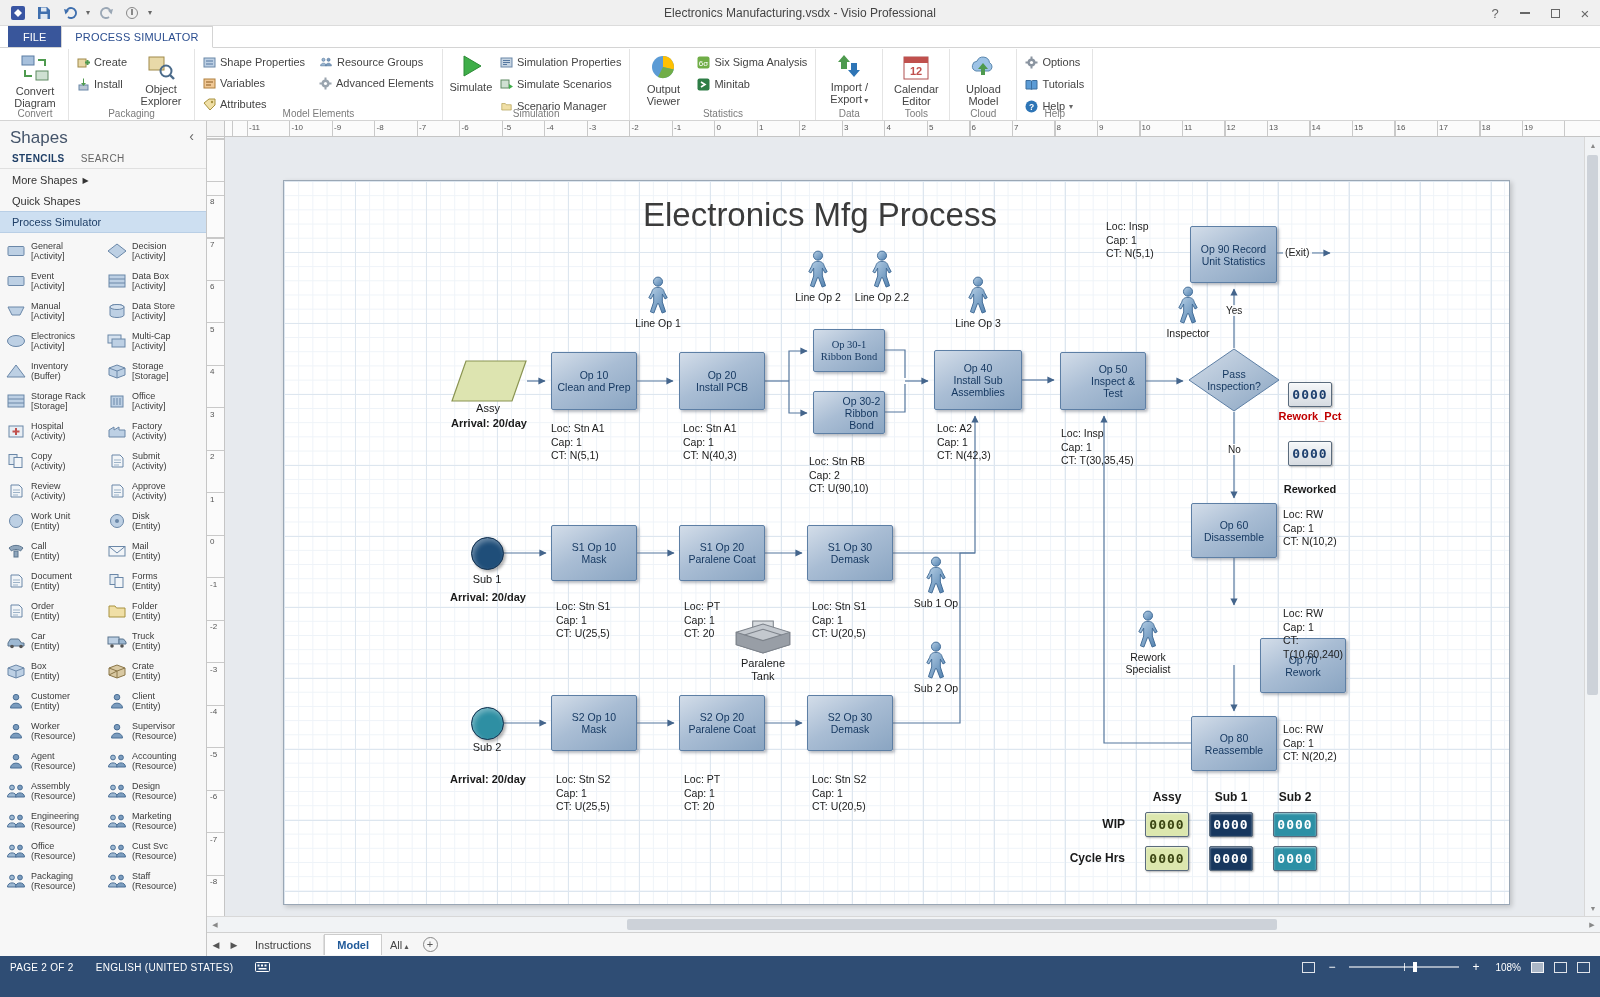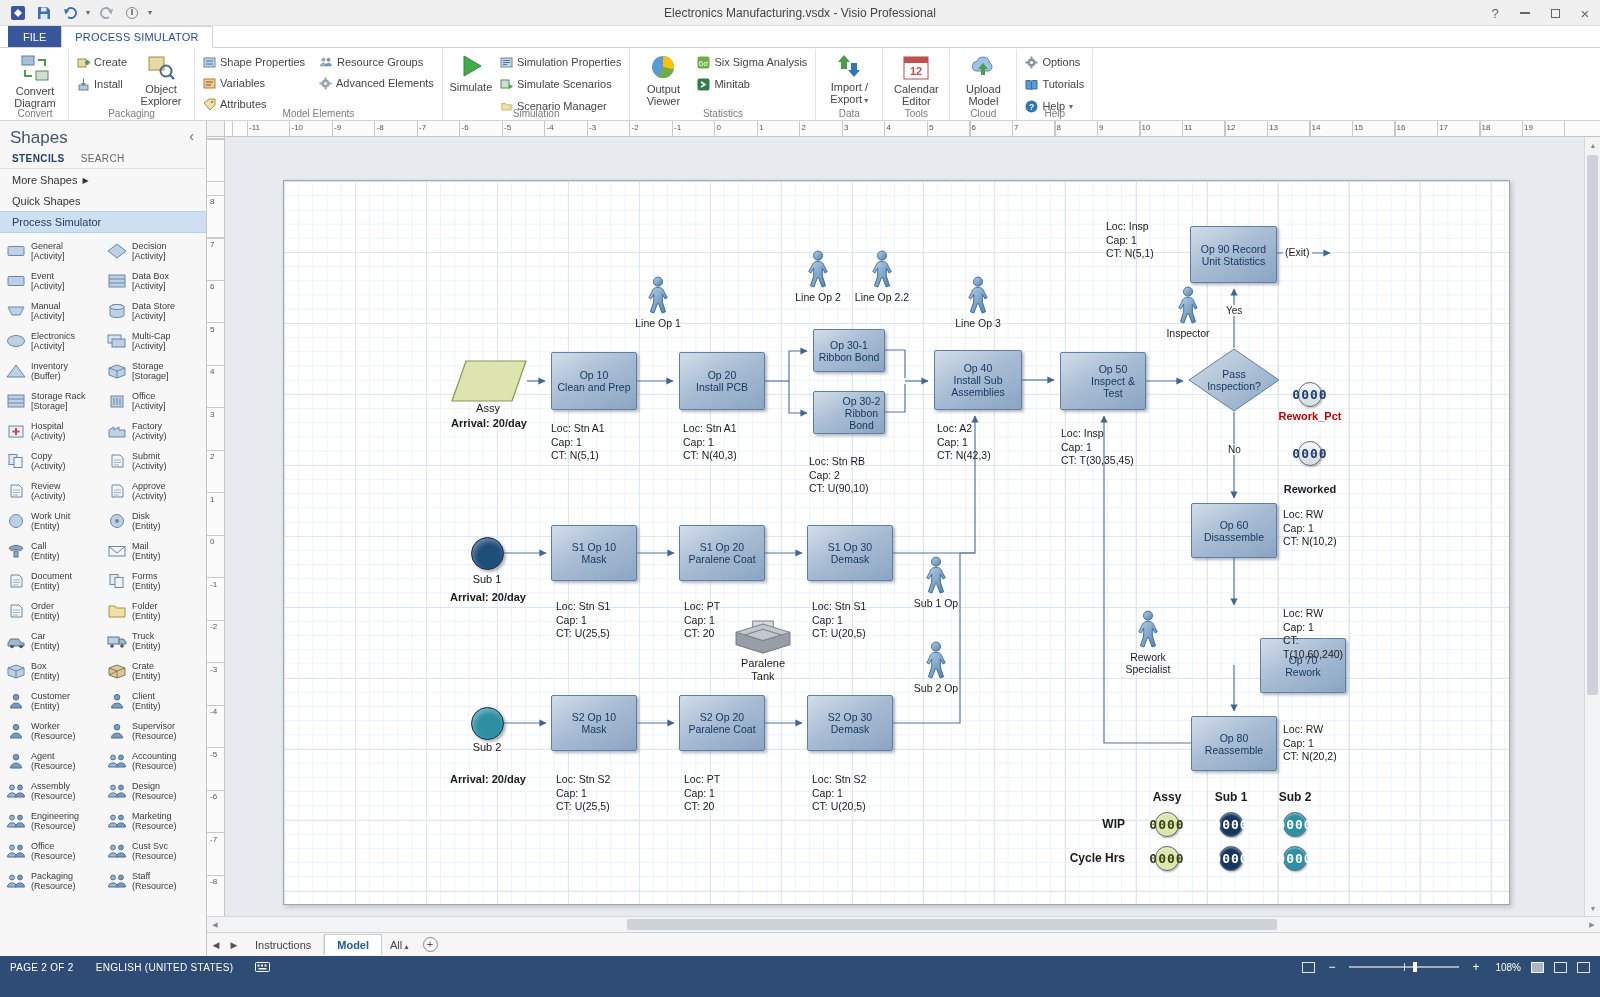--- a/index.html
+++ b/index.html
@@ -102,22 +102,22 @@
 .sub2-circle{left:471px;top:707px}
 .sub1-label{left:454px;top:573px;width:66px}
 .sub2-label{left:454px;top:741px;width:66px}
 .sub1-arrival{left:442px;top:591px;width:92px}
 .sub2-arrival{left:442px;top:773px;width:92px}
 .tag{position:absolute;font-size:10px;color:#222;background:rgba(255,255,255,.88);padding:0 2px}
 .yes-tag{left:1224px;top:305px}
 .no-tag{left:1226px;top:444px}
 .exit-tag{left:1283px;top:246px;font-size:10.5px}
 .counter-wrap{position:absolute;width:66px;display:flex;flex-direction:column;align-items:center}
-.counter{width:24px;height:25px;display:flex;align-items:center;justify-content:center;font-family:"DejaVu Sans Mono",monospace;font-weight:bold;font-size:13px;letter-spacing:1px;
- border:1px solid #5a6b7d;border-radius:12px;box-shadow:inset 0 1px 2px rgba(255,255,255,.55),1px 1px 2px rgba(0,0,0,.3)}
+.counter{width:44px;height:25px;display:flex;align-items:center;justify-content:center;font-family:"DejaVu Sans Mono",monospace;font-weight:bold;font-size:13px;letter-spacing:1px;
+ border:1px solid #5a6b7d;border-radius:2px;box-shadow:inset 0 1px 2px rgba(255,255,255,.55),1px 1px 2px rgba(0,0,0,.3)}
 .counter.plain{background:linear-gradient(#f5f7f9,#d6dbe1);color:#1d3f6e}
 .counter-label{font-size:11px;font-weight:bold;margin-top:3px;white-space:nowrap}
 .tank{position:absolute;left:729px;top:620px;width:68px;display:flex;flex-direction:column;align-items:center}
 .tank .tlabel{font-size:11px;color:#1a1a1a;text-align:center;line-height:13px;white-space:pre-line;margin-top:2px}
 .wip{position:absolute;left:1040px;top:786px}
 .wr{display:flex;align-items:center;height:34px}
 .wr.h{height:21px}
 .wl{width:95px;text-align:right;padding-right:10px;font-size:12px;font-weight:bold;color:#1a1a1a}
 .wc{width:64px;display:flex;align-items:center;justify-content:center;font-size:12px;font-weight:bold;color:#1a1a1a}
 
@@ -1206,34 +1206,35 @@
               <path d="M637 553 H674" marker-end="url(#arr)"></path>
               <path d="M765 553 H802" marker-end="url(#arr)"></path>
               <path d="M893 553 H975 V416" marker-end="url(#arr)"></path>
               <path d="M893 723 H960 V553 H975"></path>
               <path d="M504 723 H546" marker-end="url(#arr)"></path>
               <path d="M637 723 H674" marker-end="url(#arr)"></path>
               <path d="M765 723 H802" marker-end="url(#arr)"></path>
             </g>
           </svg>
 
+          <div class="page-title">Electronics Mfg Process</div>
 
           <div>
 
               <div class="node" style="left: 551px; top: 352px; width: 86px; height: 58px;">
                 <span>Op 10
 Clean and Prep</span>
               </div>
 
               <div class="node" style="left: 679px; top: 352px; width: 86px; height: 58px;">
                 <span>Op 20
 Install PCB</span>
               </div>
 
-              <div class="node" style="left: 813px; top: 329px; width: 72px; height: 43px;">
+              <div class="node" style="left: 813px; top: 329px; width: 72px; height: 43px; font-family: Liberation Serif, serif;">
                 <span>Op 30-1
 Ribbon Bond</span>
               </div>
 
               <div class="node" style="left: 813px; top: 391px; width: 72px; height: 43px; padding-left: 25px;">
                 <span>Op 30-2
 Ribbon Bond</span>
               </div>
 
               <div class="node" style="left: 934px; top: 350px; width: 88px; height: 60px;">

